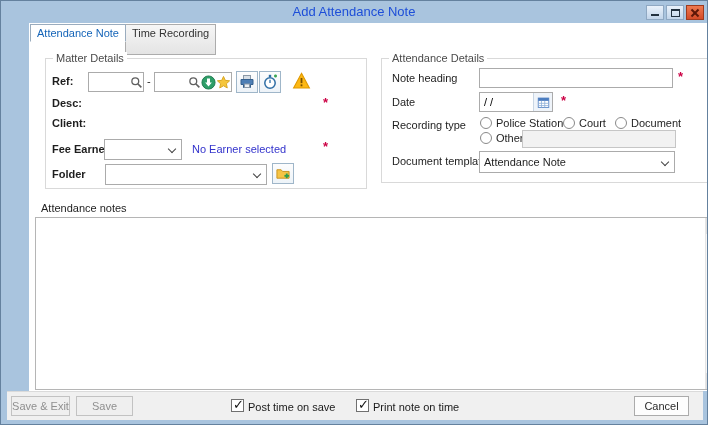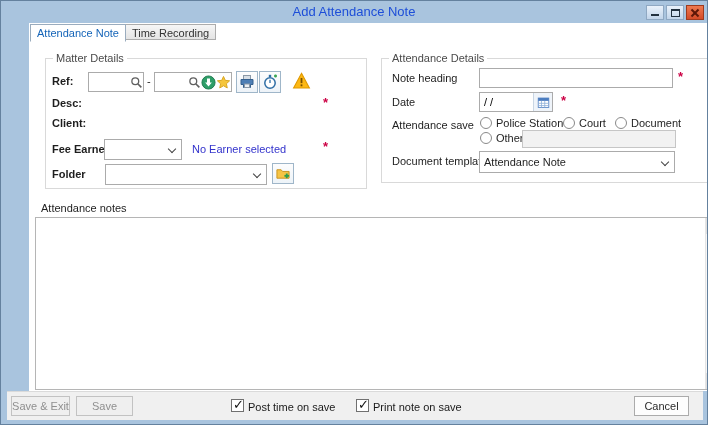--- a/index.html
+++ b/index.html
@@ -16,21 +16,21 @@
   .glyph-max { width:9px; height:8px; border:1px solid #22313F; border-top-width:2px; background:transparent; }
   .glyph-x { position:relative; width:10px; height:10px; }
   .glyph-x::before,.glyph-x::after { content:""; position:absolute; left:0; top:4px; width:10px; height:2px; background:#5E1708; }
   .glyph-x::before { transform:rotate(45deg); }
   .glyph-x::after { transform:rotate(-45deg); }
 
   
   .content { position:absolute; left:6px; top:22px; width:696px; height:368px; background:#fff;margin-left:22px; }
 
   .tabs { position:absolute; left:1px; top:1px; display:flex; }
-  .tab { height:16px; line-height:16px; padding:0 6px; font-size:11px; background:linear-gradient(#F6F6F6,#E4E4E4); border:1px solid #ACACAC; color:#333; margin-right:-1px; }
+  .tab { height:31px; line-height:16px; padding:0 6px; font-size:11px; background:linear-gradient(#F6F6F6,#E4E4E4); border:1px solid #ACACAC; color:#333; margin-right:-1px; }
   .tab.active { background:#fff; border-color:#9AACBE; color:#1464B8; border-bottom-color:#fff; height:18px; z-index:2; }
 
   .groupbox { position:absolute; border:1px solid #D9D9D9; }
   .legend { position:absolute; top:-7px; left:7px; background:#fff; padding:0 3px; font-size:11px; color:#4a4a4a; white-space:nowrap; }
 
   .lbl { position:absolute; font-size:11px; color:#1e1e1e; white-space:nowrap; }
   .lbl.b { font-weight:bold; }
   .textbox { position:absolute; background:#fff; border:1px solid #ABABAB; display:flex; align-items:center; }
   .textbox input { border:none; outline:none; flex:1; min-width:0; height:100%; font:11px "Liberation Sans",sans-serif; padding:0 3px; background:transparent; }
   .textbox.disabled { background:#F2F2F2; border-color:#C6C6C6; }
@@ -194,21 +194,21 @@
             <rect x="1.5" y="2.5" width="13" height="3.5" fill="#4A7CC0"></rect>
             <line x1="5.5" y1="6" x2="5.5" y2="14" stroke="#8FB0D8"></line>
             <line x1="9.5" y1="6" x2="9.5" y2="14" stroke="#8FB0D8"></line>
             <line x1="1.5" y1="9" x2="14.5" y2="9" stroke="#8FB0D8"></line>
             <line x1="1.5" y1="11.8" x2="14.5" y2="11.8" stroke="#8FB0D8"></line>
           </svg>
         </span>
       </div>
       <span class="ast" style="left:179px; top:34px;">*</span>
 
-      <span class="lbl" style="left:10px; top:60px;">Attendance save</span>
+      <span class="lbl" style="left:10px; top:60px;">Recording type</span>
       <div class="radio" style="left:98px; top:58px;">
         <span class="dot"></span>
           <span>Police Station</span>
       </div>
       <div class="radio" style="left:181px; top:58px;">
         <span class="dot"></span>
           <span>Court</span>
       </div>
       <div class="radio" style="left:233px; top:58px;">
         <span class="dot"></span>
@@ -242,17 +242,17 @@
       </div>
     </div>
   </div>
 
   <div class="footer">
     <div class="btn disabled" style="left:4px; width:59px;">Save &amp; Exit</div>
     <div class="btn disabled" style="left:69px; width:57px;">Save</div>
     <div class="checkbox checked" style="left:224px;"></div>
     <span class="cb-label" style="left:241px;">Post time on save</span>
     <div class="checkbox checked" style="left:349px;"></div>
-    <span class="cb-label" style="left:366px;">Print note on save</span>
+    <span class="cb-label" style="left:366px;">Print note on time</span>
     <div class="btn" style="left:627px; width:55px; background:#FDFDFD;">Cancel</div>
   </div>
 
 </div>
 
 </body></html>

